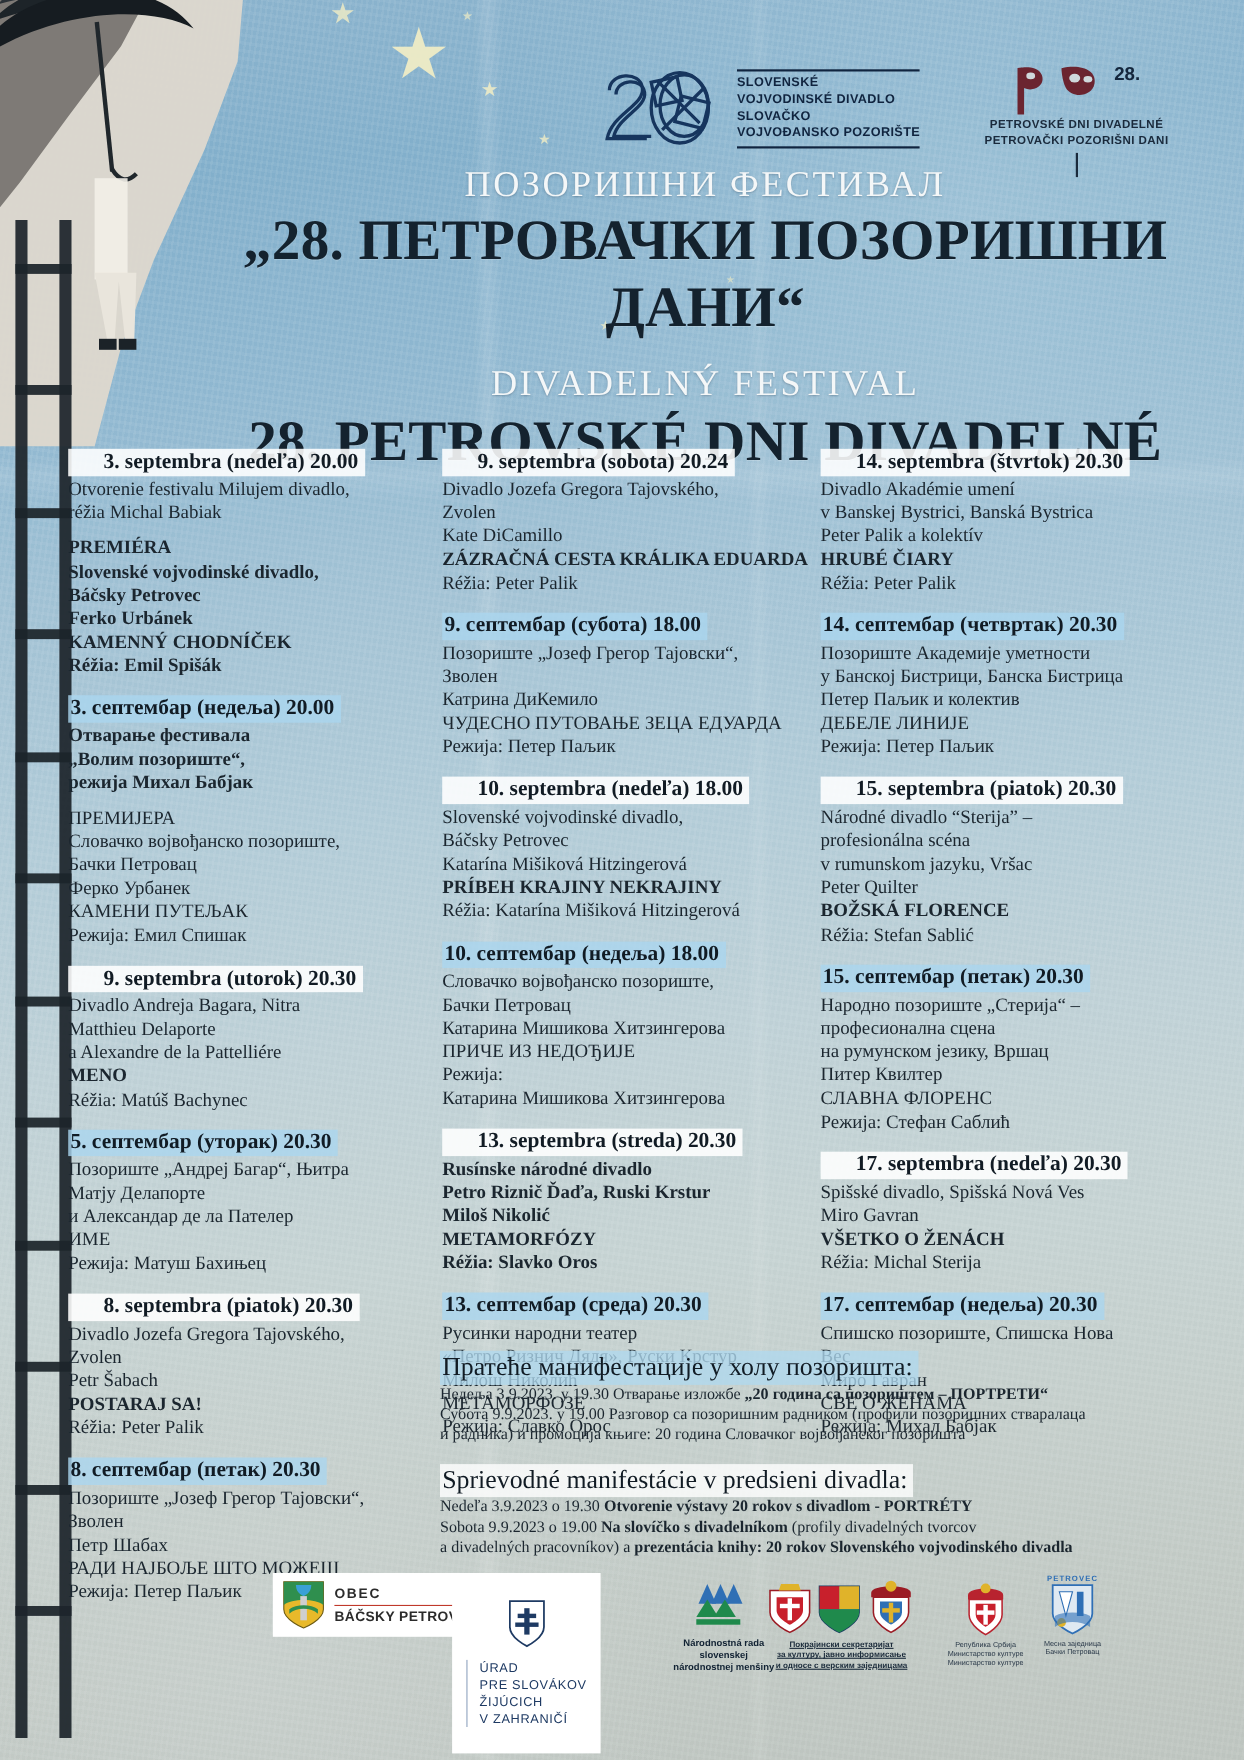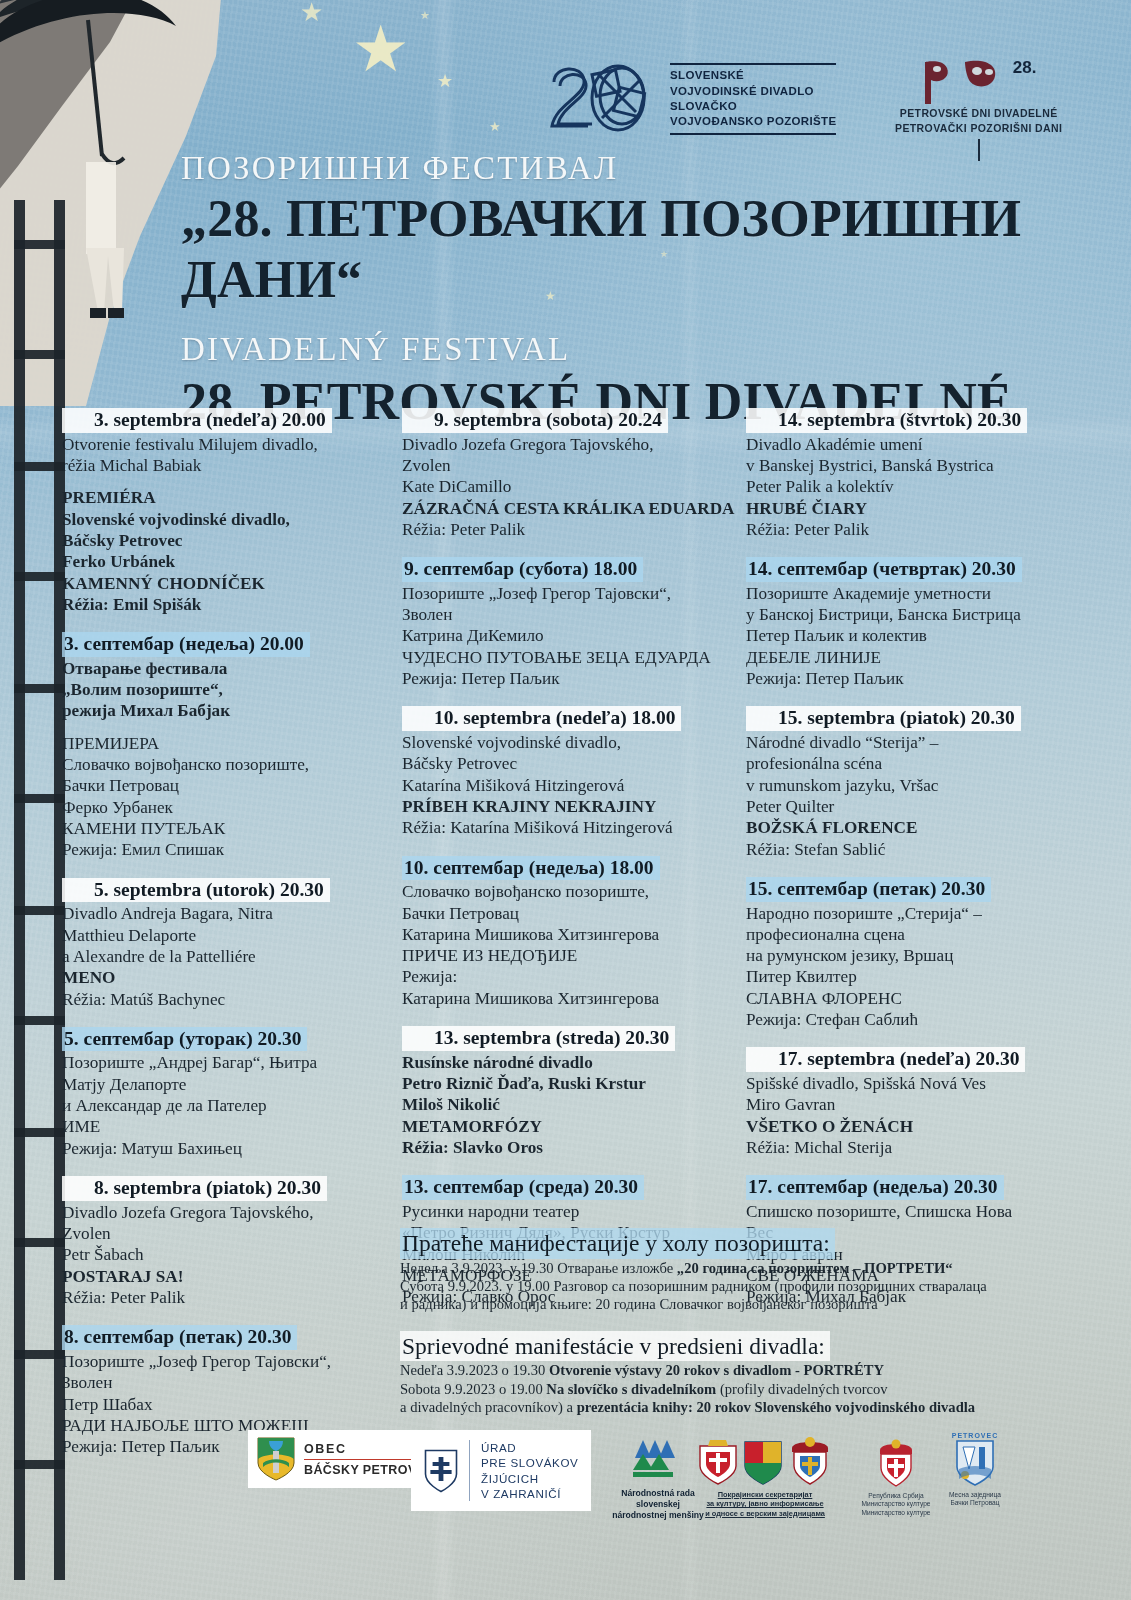--- a/index.html
+++ b/index.html
@@ -70,21 +70,21 @@
   #pdd-logo { left:355px; top:2px; text-align:center; }
   #pdd-text {
     font-family:"Liberation Sans", sans-serif;
     font-weight:bold; font-size:10.5px; line-height:1.42;
     letter-spacing:.4px; color:#1a2a3c;
   }
   #pdd-28 { font-family:"Liberation Sans", sans-serif; font-weight:bold;
             font-size:17px; color:#14263c; }
 
   
-  #titles { position:absolute; right:30px; top:150px; width:920px; text-align:left; }
+  #titles { position:absolute; right:30px; top:150px; width:920px; text-align:center; }
   .t-sub {
     font-family:"Liberation Serif", serif;
     font-size:33px; letter-spacing:2.2px; color:#f4f7f8;
     text-shadow:0 1px 2px rgba(40,60,80,.35);
     line-height:1.15;
   }
   .t-main {
     font-family:"Liberation Serif", serif;
     font-weight:bold; font-size:52px; letter-spacing:.2px;
     color:#14222e; line-height:1.18;
@@ -138,21 +138,21 @@
   .white-card { background:#fff; display:flex; align-items:center; }
 
   #spon-obec { left:0; top:12px; }
   #obec-card { padding:7px 9px; gap:9px; }
   #obec-txt { font-family:"Liberation Sans", sans-serif; font-weight:bold;
               color:#2b2b2b; font-size:12.5px; letter-spacing:1.6px; }
   #obec-txt .l2 { letter-spacing:.4px; font-size:12.5px; }
   #obec-rule { height:1px; background:#c0392b; margin:3px 0; }
 
   #spon-urad { left:163px; top:12px; }
-  #urad-card { padding:10px 13px; gap:11px; }
+  #urad-card { padding:24px 13px; gap:11px;flex-direction:column; }
   #urad-txt { font-family:"Liberation Sans", sans-serif; color:#1e3a63;
               font-size:11.6px; line-height:1.32; letter-spacing:.6px;
               border-left:1px solid #8fa3bf; padding-left:11px; }
 
   #spon-nrsnm { left:345px; top:18px; text-align:center; width:130px; }
   .spon-cap { font-family:"Liberation Sans", sans-serif; font-weight:bold;
               font-size:8.6px; line-height:1.3; color:#123; margin-top:4px; }
 
   #spon-pokr { left:428px; top:16px; text-align:center; width:178px; }
   #spon-minkult { left:588px; top:18px; text-align:center; width:120px; }
@@ -254,21 +254,21 @@
     <div class="t-sub">ПОЗОРИШНИ ФЕСТИВАЛ</div>
     <div class="t-main">„28. ПЕТРОВАЧКИ ПОЗОРИШНИ ДАНИ“</div>
     <div class="t-sub" id="t-sub2">DIVADELNÝ FESTIVAL</div>
     <div class="t-main" id="t-main2">28. PETROVSKÉ DNI DIVADELNÉ</div>
   </div>
 
   <div id="program">
     <div class="col" id="col-0">
         <div class="entry sk"><div class="date">3. septembra (nedeľa) 20.00</div><div class="line">Otvorenie festivalu Milujem divadlo,</div><div class="line">réžia Michal Babiak</div><div class="gap"></div><div class="line b">PREMIÉRA</div><div class="line b">Slovenské vojvodinské divadlo,</div><div class="line b">Báčsky Petrovec</div><div class="line b">Ferko Urbánek</div><div class="line b">KAMENNÝ CHODNÍČEK</div><div class="line b">Réžia: Emil Spišák</div></div>
         <div class="entry sr"><div class="date">3. септембар (недеља) 20.00</div><div class="line b">Отварање фестивала</div><div class="line b">„Волим позориште“,</div><div class="line b">режија Михал Бабјак</div><div class="gap"></div><div class="line">ПРЕМИЈЕРА</div><div class="line">Словачко војвођанско позориште,</div><div class="line">Бачки Петровац</div><div class="line">Ферко Урбанек</div><div class="line">КАМЕНИ ПУТЕЉАК</div><div class="line">Режија: Емил Спишак</div></div>
-        <div class="entry sk"><div class="date">5. septembra (utorok) 20.30</div><div class="line">Divadlo Andreja Bagara, Nitra</div><div class="line">Matthieu Delaporte</div><div class="line">a Alexandre de la Pattelliére</div><div class="line b">MENO</div><div class="line">Réžia: Matúš Bachynec</div></div>
+        <div class="entry sk"><div class="date">9. septembra (utorok) 20.30</div><div class="line">Divadlo Andreja Bagara, Nitra</div><div class="line">Matthieu Delaporte</div><div class="line">a Alexandre de la Pattelliére</div><div class="line b">MENO</div><div class="line">Réžia: Matúš Bachynec</div></div>
         <div class="entry sr"><div class="date">5. септембар (уторак) 20.30</div><div class="line">Позориште „Андреј Багар“, Њитра</div><div class="line">Матју Делапорте</div><div class="line">и Александар де ла Пателер</div><div class="line">ИМЕ</div><div class="line">Режија: Матуш Бахињец</div></div>
         <div class="entry sk"><div class="date">8. septembra (piatok) 20.30</div><div class="line">Divadlo Jozefa Gregora Tajovského,</div><div class="line">Zvolen</div><div class="line">Petr Šabach</div><div class="line b">POSTARAJ SA!</div><div class="line">Réžia: Peter Palik</div></div>
         <div class="entry sr"><div class="date">8. септембар (петак) 20.30</div><div class="line">Позориште „Јозеф Грегор Тајовски“,</div><div class="line">Зволен</div><div class="line">Петр Шабах</div><div class="line">РАДИ НАЈБОЉЕ ШТО МОЖЕШ</div><div class="line">Режија: Петер Паљик</div></div>
       </div>
     <div class="col" id="col-1">
         <div class="entry sk"><div class="date">9. septembra (sobota) 20.24</div><div class="line">Divadlo Jozefa Gregora Tajovského,</div><div class="line">Zvolen</div><div class="line">Kate DiCamillo</div><div class="line b">ZÁZRAČNÁ CESTA KRÁLIKA EDUARDA</div><div class="line">Réžia: Peter Palik</div></div>
         <div class="entry sr"><div class="date">9. септембар (субота) 18.00</div><div class="line">Позориште „Јозеф Грегор Тајовски“,</div><div class="line">Зволен</div><div class="line">Катрина ДиКемило</div><div class="line">ЧУДЕСНО ПУТОВАЊЕ ЗЕЦА ЕДУАРДА</div><div class="line">Режија: Петер Паљик</div></div>
         <div class="entry sk"><div class="date">10. septembra (nedeľa) 18.00</div><div class="line">Slovenské vojvodinské divadlo,</div><div class="line">Báčsky Petrovec</div><div class="line">Katarína Mišiková Hitzingerová</div><div class="line b">PRÍBEH KRAJINY NEKRAJINY</div><div class="line">Réžia: Katarína Mišiková Hitzingerová</div></div>
         <div class="entry sr"><div class="date">10. септембар (недеља) 18.00</div><div class="line">Словачко војвођанско позориште,</div><div class="line">Бачки Петровац</div><div class="line">Катарина Мишикова Хитзингерова</div><div class="line">ПРИЧЕ ИЗ НЕДОЂИЈЕ</div><div class="line">Режија:</div><div class="line">Катарина Мишикова Хитзингерова</div></div>
         <div class="entry sk"><div class="date">13. septembra (streda) 20.30</div><div class="line b">Rusínske národné divadlo</div><div class="line b">Petro Riznič Ďaďa, Ruski Krstur</div><div class="line b">Miloš Nikolić</div><div class="line b">METAMORFÓZY</div><div class="line b">Réžia: Slavko Oros</div></div>

